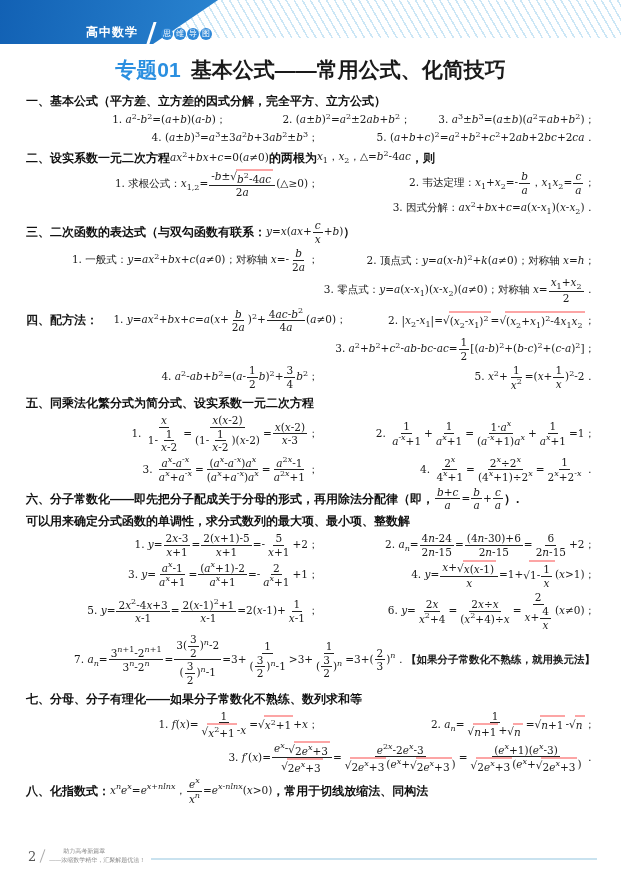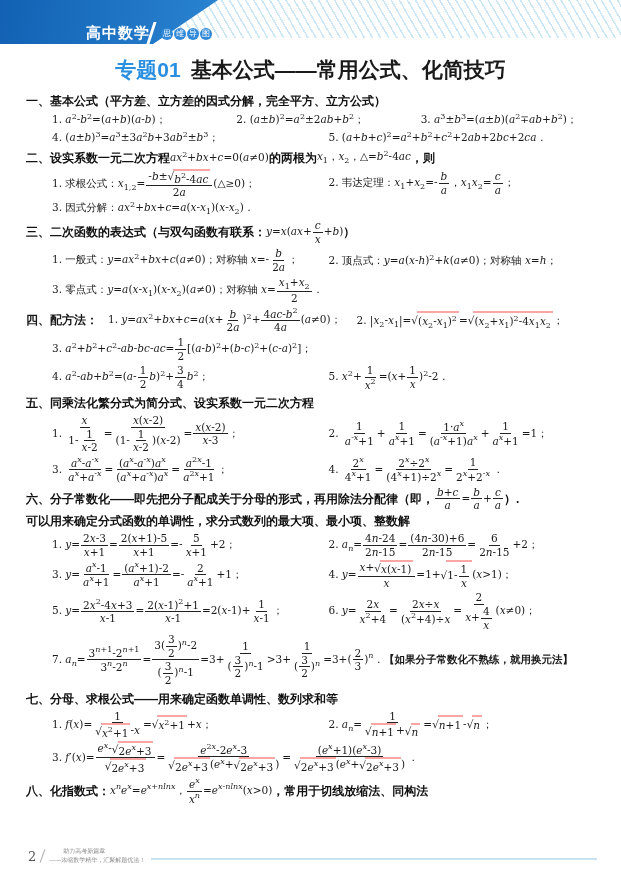--- a/index.html
+++ b/index.html
@@ -9,31 +9,31 @@
     font-family: "Liberation Sans", sans-serif; color:#1a1a1a; overflow: hidden;
   }
   
   .banner { position: relative; height: 46px; }
   .stripes { position:absolute; left:0; right:0; top:0; height:38px;
     background: repeating-linear-gradient(60deg, rgba(160,210,238,.55) 0 1.5px, transparent 1.5px 7px); }
   .banner-blue { position:absolute; left:0; top:0; width:232px; height:44px;
     background: linear-gradient(100deg,#1261b4,#2b86d2);
     clip-path: polygon(0 0, 94% 0, 66% 100%, 0 100%); }
   .brand { position:absolute; left:86px; top:24px; color:#fff; font-weight:700;
-    font-size:15px; letter-spacing:1px; }
+    font-size:12px; letter-spacing:1px; }
   .slash { position:absolute; left:150px; top:22px; width:3px; height:22px;
     background:#fff; transform: skewX(-18deg); }
   .badges { position:absolute; left:161px; top:28px; display:flex; gap:1px; }
   .badge { width:12px; height:12px; border-radius:50%; background:#2f88d8; color:#fff;
     font-size:8px; line-height:12px; text-align:center; }
   
   .title { text-align:center; margin:10px 0 8px; font-weight:800; font-size:21px; }
   .title .lbl { color:#2a8fe0; margin-right:10px; }
   
-  .content { padding: 0 26px; }
+  .content { padding: 0 26px; text-align: right; }
   .section { margin: 3px 0; }
   .sec-head { font-weight:700; font-size:12px; color:#111; line-height:1.5;
     display:flex; flex-wrap:wrap; align-items:center; }
   .sec-head.cont { }
   .sec-head .formula { font-weight:400; }
   .row { display:flex; align-items:center; margin:2px 0 2px 26px; gap:10px; }
   .row.flush { margin-left:0; }
   .cell { flex:1; min-width:0; line-height:1.5; }
   .cell.head { flex:0 0 auto; font-weight:700; font-size:12px;
     font-family:Liberation Mono, monospace; }
@@ -360,21 +360,21 @@
                 <span class="de">2</span>
               </span>)<sup><span><span class="v">n</span></span></sup></span>
           </span>=3+(<span class="fr">
             <span class="nu">2</span>
             <span class="de">3</span>
           </span>)<sup><span><span class="v">n</span></span></sup><span class="t">．</span><span class="bold"><span class="t">【如果分子常数化不熟练，就用换元法】</span></span></div>
       </div>
     </div>
     <div class="section">
       <div class="sec-head">
-        <span class="ht">七、分母、求根公式——用来确定函数单调性、数列求和等</span>
+        <span class="ht">七、分母、分子有理化——如果分子常数化不熟练、数列求和等</span>
       </div>
       <div class="row">
         <div class="cell formula">1. <span class="v">f</span>(<span class="v">x</span>)=<span class="fr">
             <span class="nu">1</span>
             <span class="de"><span class="sq">
                 <span class="sqs">√</span>
                 <span class="rad"><span class="v">x</span><sup><span>2</span></sup>+1</span>
               </span>-<span class="v">x</span></span>
           </span>=<span class="sq">
             <span class="sqs">√</span>

